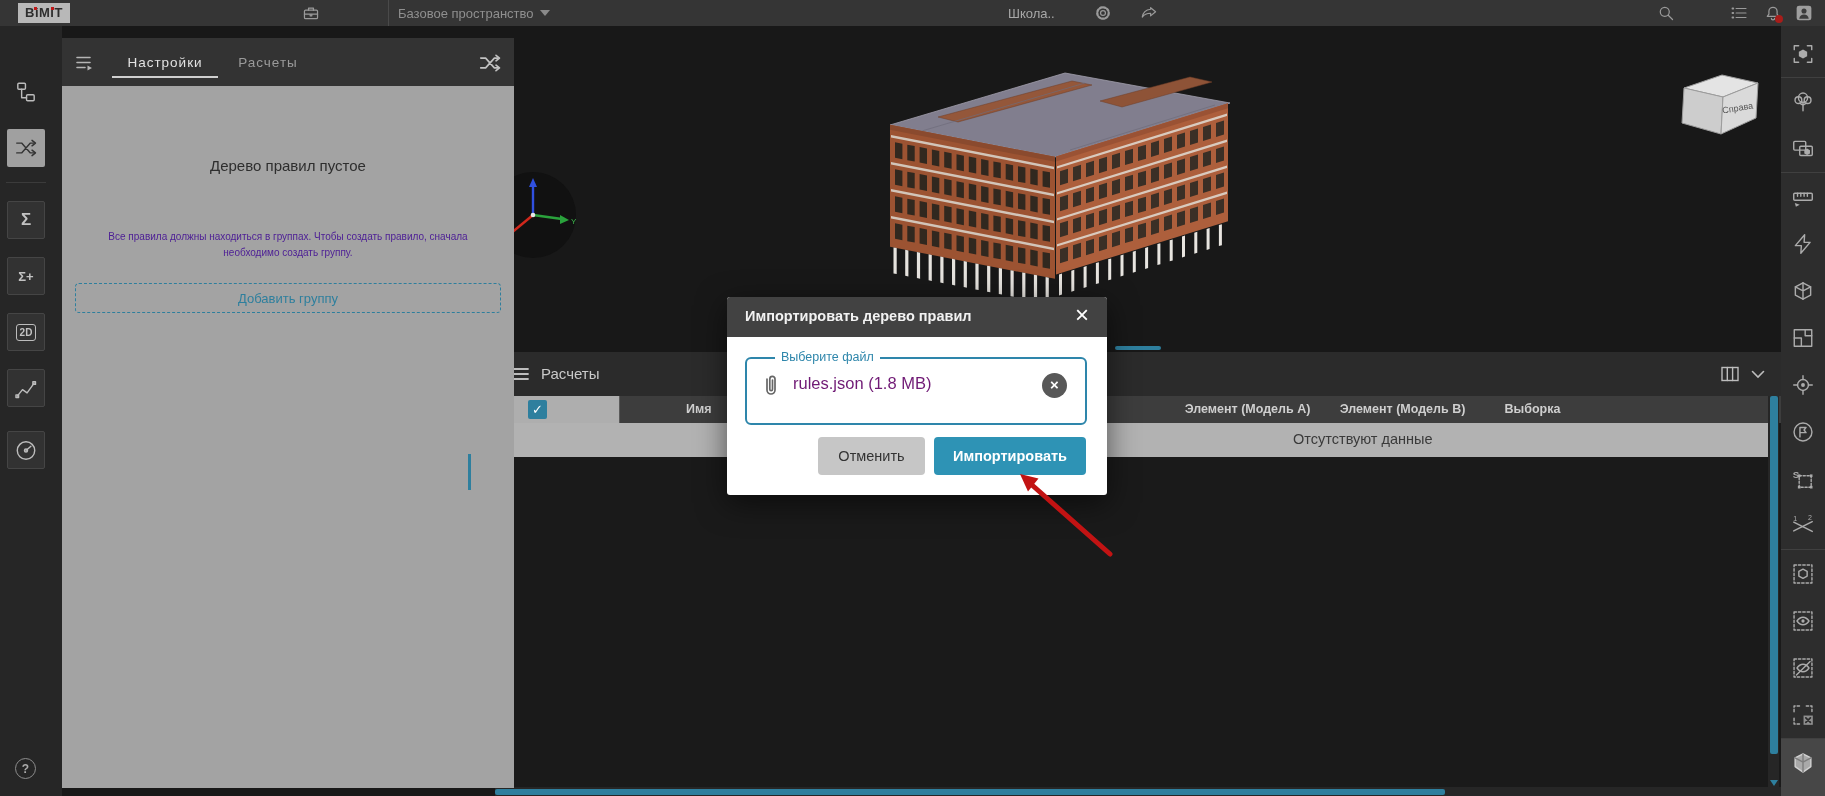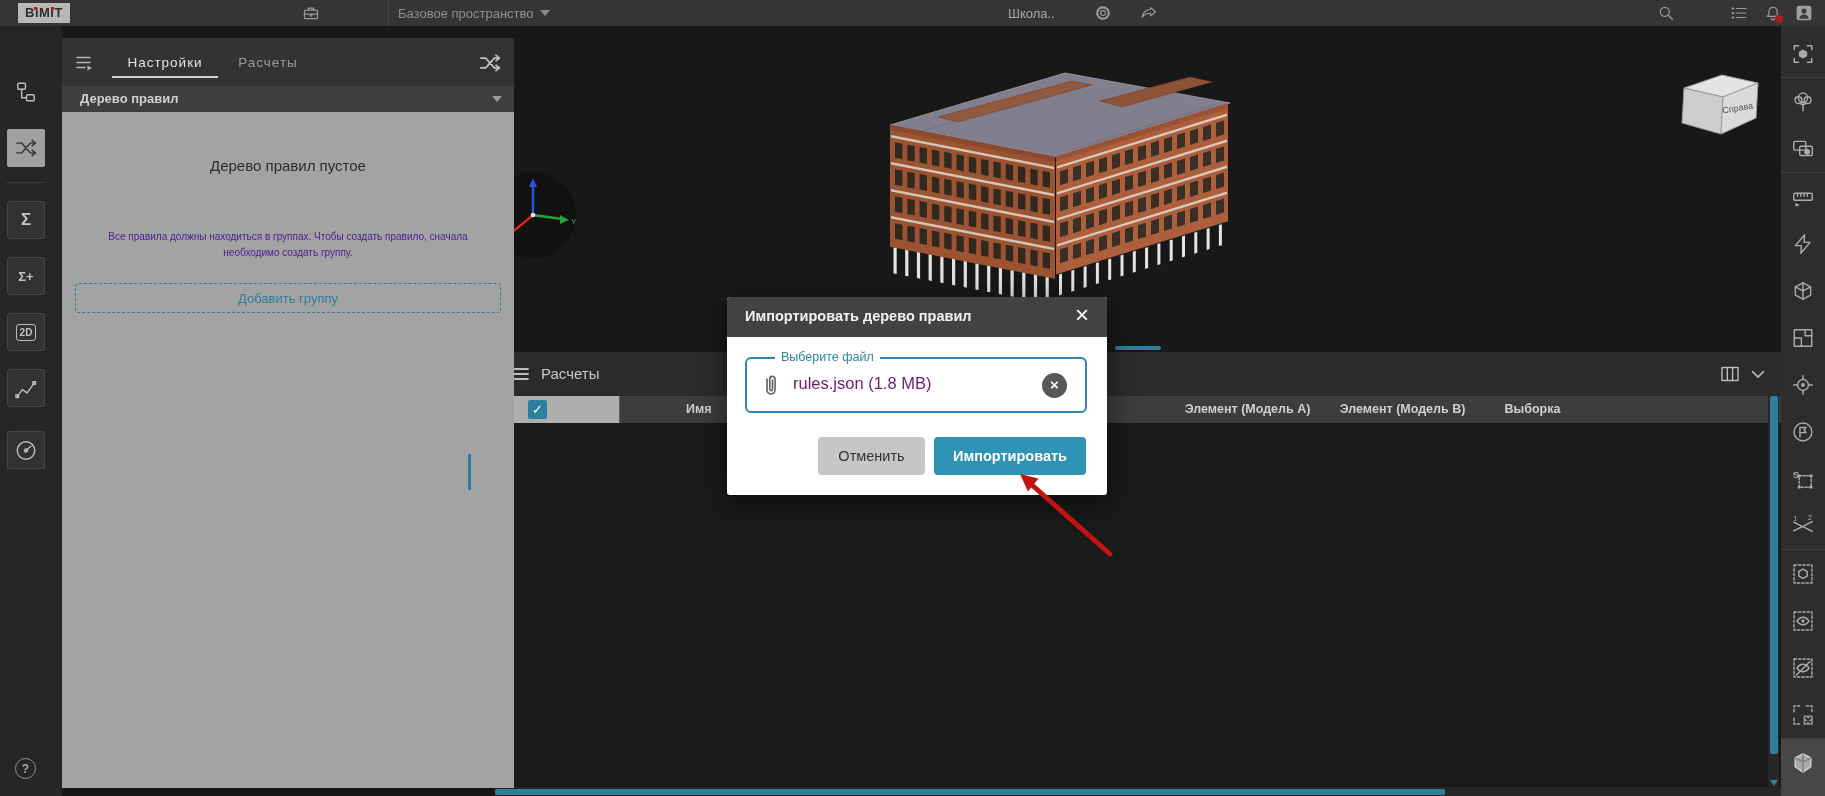--- a/index.html
+++ b/index.html
@@ -76,21 +76,21 @@
   .rtoolbar { position:absolute; left:1781px; top:26px; width:44px; height:770px; background:#2d2d2d; z-index:15; }
   .rt-cell { position:relative; width:44px; height:47px; display:flex; align-items:center; justify-content:center; cursor:pointer; }
   .rt-cell.active { background:#474747; }
   .rt-div { width:44px; height:1px; background:#404040; }
   .gi { width:24px; height:24px; stroke:#ababab; fill:none; stroke-width:1.3; stroke-linecap:round; stroke-linejoin:round; }
   
   .modal { position:absolute; left:727px; top:297px; width:380px; height:198px; background:#ffffff; border-radius:3px; box-shadow:0 8px 30px rgba(0,0,0,.55); z-index:50; }
   .modal-head { position:absolute; left:0; top:0; width:100%; height:40px; background:#424242; border-radius:3px 3px 0 0; }
   .modal-title { position:absolute; left:18px; top:11px; font-size:14.5px; font-weight:bold; color:#f2f2f2; }
   .modal-close { position:absolute; right:10px; top:4px; width:30px; height:30px; color:#fff; font-size:24px; line-height:28px; text-align:center; cursor:pointer; }
-  .file-box { position:absolute; left:18px; top:60px; width:342px; height:56px; border:2px solid #2e86ab; border-radius:6px; cursor:pointer; }
+  .file-box { position:absolute; left:18px; top:60px; width:342px; height:68px; border:2px solid #2e86ab; border-radius:6px; cursor:pointer; }
   .file-label { position:absolute; left:28px; top:-9px; background:#fff; padding:0 6px; font-size:12.5px; color:#2e86ab; }
   .file-clip { position:absolute; left:12px; top:14px; width:24px; height:26px; }
   .file-clip svg { width:24px; height:26px; stroke:#666; fill:none; stroke-width:1.7; stroke-linecap:round; }
   .file-value { position:absolute; left:46px; top:15px; font-size:16.5px; color:#701a75; }
   .file-clear { position:absolute; right:18px; top:14px; width:25px; height:25px; border-radius:50%; background:#585858; color:#fff; font-size:15px; font-weight:bold; line-height:24px; text-align:center; cursor:pointer; }
   .btn { position:absolute; top:140px; height:38px; border:none; border-radius:4px; font-size:14.5px; font-family:inherit; cursor:pointer; }
   .btn-cancel { left:91px; width:107px; background:#c6c6c6; color:#333; }
   .btn-submit { left:207px; width:152px; background:#2e93b5; color:#fff; font-weight:bold; }
   .arrow-anno { position:absolute; left:995px; top:462px; z-index:60; pointer-events:none; }
 </style>
@@ -385,24 +385,20 @@
       </div>
       <div class="lp-tab active" style="left:50px; width:106px">Настройки</div>
       <div class="lp-tab" style="left:170px; width:72px">Расчеты</div>
       <div class="lp-shuffle">
         <svg viewBox="0 0 22 22">
             <path d="M2.5 6.5h4.5l8 9h3.5M2.5 15.5h4.5l8-9h3.5"></path>
             <path d="M16.5 4l3.2 2.5-3.2 2.5M16.5 13l3.2 2.5-3.2 2.5"></path>
           </svg>
       </div>
     </div>
-    <div class="lp-section">
-      <span class="t">Дерево правил</span>
-      <span class="caret"></span>
-    </div>
     <div class="lp-content">
       <div class="lp-empty-title">Дерево правил пустое</div>
       <div class="lp-hint">Все правила должны находиться в группах. Чтобы создать правило, сначала необходимо создать группу.</div>
       <div class="lp-addgroup">Добавить группу</div>
     </div>
   </div>
 
   <div class="resize-accent"></div>
   <div class="panel-handle"></div>
 
@@ -427,20 +423,23 @@
       </div>
     </div>
     <div class="bp-thead">
       <div class="bp-checkcell">
         <div class="bp-checkbox">✓</div>
       </div>
       <div class="bp-col" style="left:162px">Имя</div>
       <div class="bp-col center" style="left:738px">Элемент (Модель A)</div>
       <div class="bp-col center" style="left:893px">Элемент (Модель B)</div>
       <div class="bp-col center" style="left:1023px">Выборка</div>
+    </div>
+    <div class="bp-emptyrow">
+      <span class="bp-empty">Отсутствуют данные</span>
     </div>
     <div class="vscroll">
       <div class="thumb"></div>
       <div class="arr"></div>
     </div>
   </div>
   <div class="hscroll">
     <div class="thumb"></div>
   </div>
 

